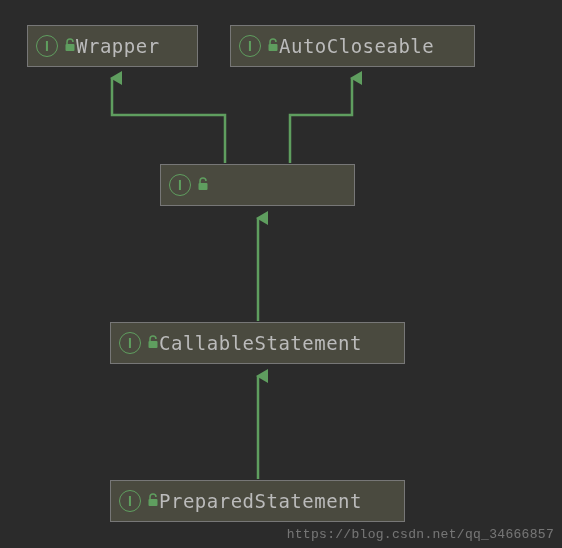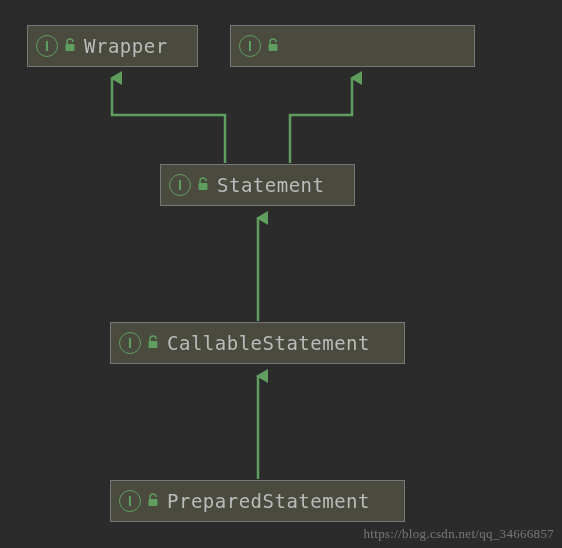--- a/index.html
+++ b/index.html
@@ -39,30 +39,30 @@
     box-sizing: border-box;
     background: transparent;
   }
   .icon-lock {
     color: #5f9e5f;
     font-size: 14px;
     margin-left: 6px;
     flex-shrink: 0;
   }
   .label {
-    margin-left: 8px;
+    margin-left: 0;
     font-size: 19px;
     letter-spacing: 0.5px;
     white-space: nowrap;
   }
   .watermark {
     position: absolute;
     right: 8px;
     bottom: 6px;
-    font-family: Liberation Serif, serif;
+    font-family: Liberation Mono, monospace;
     font-size: 13px;
     color: rgba(255,255,255,0.35);
     letter-spacing: 0.3px;
   }
   svg.connectors {
     position: absolute;
     left: 0;
     top: 0;
     width: 562px;
     height: 548px;
@@ -100,31 +100,31 @@
 </div>
 
 <div class="node" style="left:230px; top:25px; width:245px;">
   <span class="icon-circle">I</span>
   <span class="icon-lock">
     <svg width="12" height="14" viewBox="0 0 12 14">
         <path d="M3 6 V4 a3 3 0 0 1 6 0" stroke="#5f9e5f" stroke-width="1.5" fill="none"></path>
         <rect x="1.5" y="6" width="9" height="7" rx="1" fill="#5f9e5f"></rect>
       </svg>
   </span>
+  <span class="label">AutoCloseable</span>
 </div>
 
 <div class="node" style="left:160px; top:164px; width:195px;">
   <span class="icon-circle">I</span>
   <span class="icon-lock">
     <svg width="12" height="14" viewBox="0 0 12 14">
         <path d="M3 6 V4 a3 3 0 0 1 6 0" stroke="#5f9e5f" stroke-width="1.5" fill="none"></path>
         <rect x="1.5" y="6" width="9" height="7" rx="1" fill="#5f9e5f"></rect>
       </svg>
   </span>
-  <span class="label">Statement</span>
 </div>
 
 <div class="node" style="left:110px; top:322px; width:295px;">
   <span class="icon-circle">I</span>
   <span class="icon-lock">
     <svg width="12" height="14" viewBox="0 0 12 14">
         <path d="M3 6 V4 a3 3 0 0 1 6 0" stroke="#5f9e5f" stroke-width="1.5" fill="none"></path>
         <rect x="1.5" y="6" width="9" height="7" rx="1" fill="#5f9e5f"></rect>
       </svg>
   </span>

